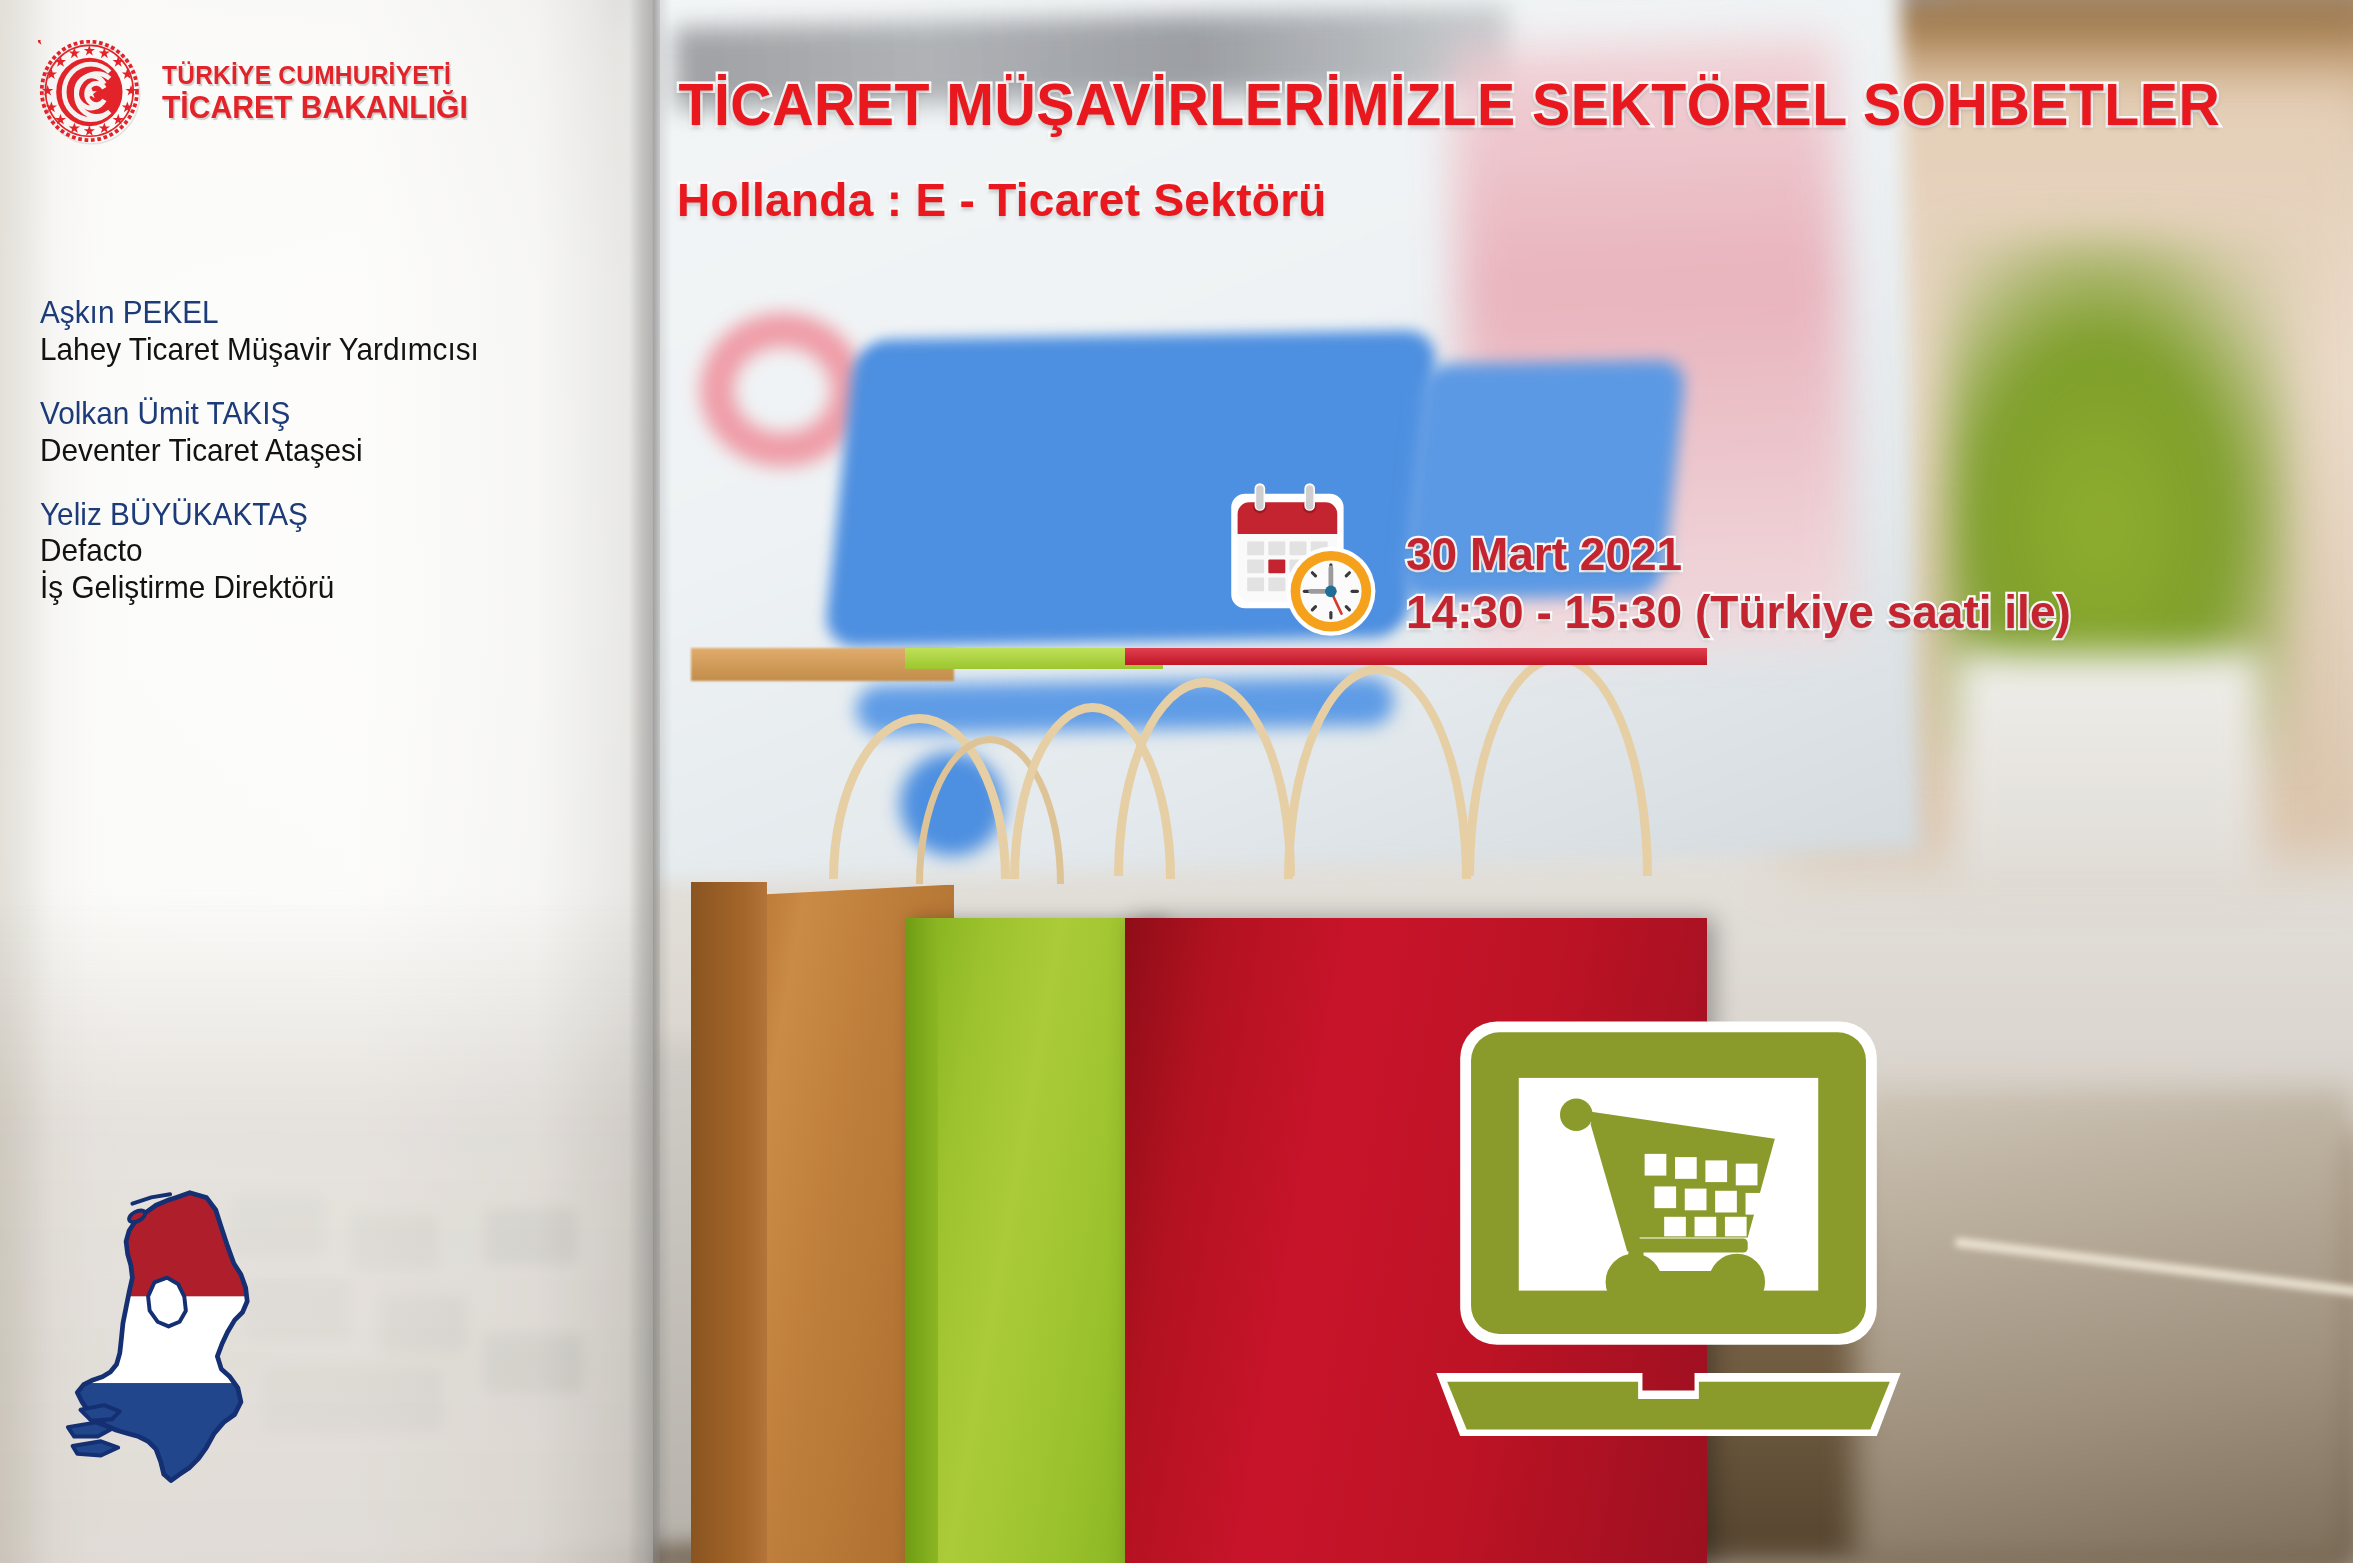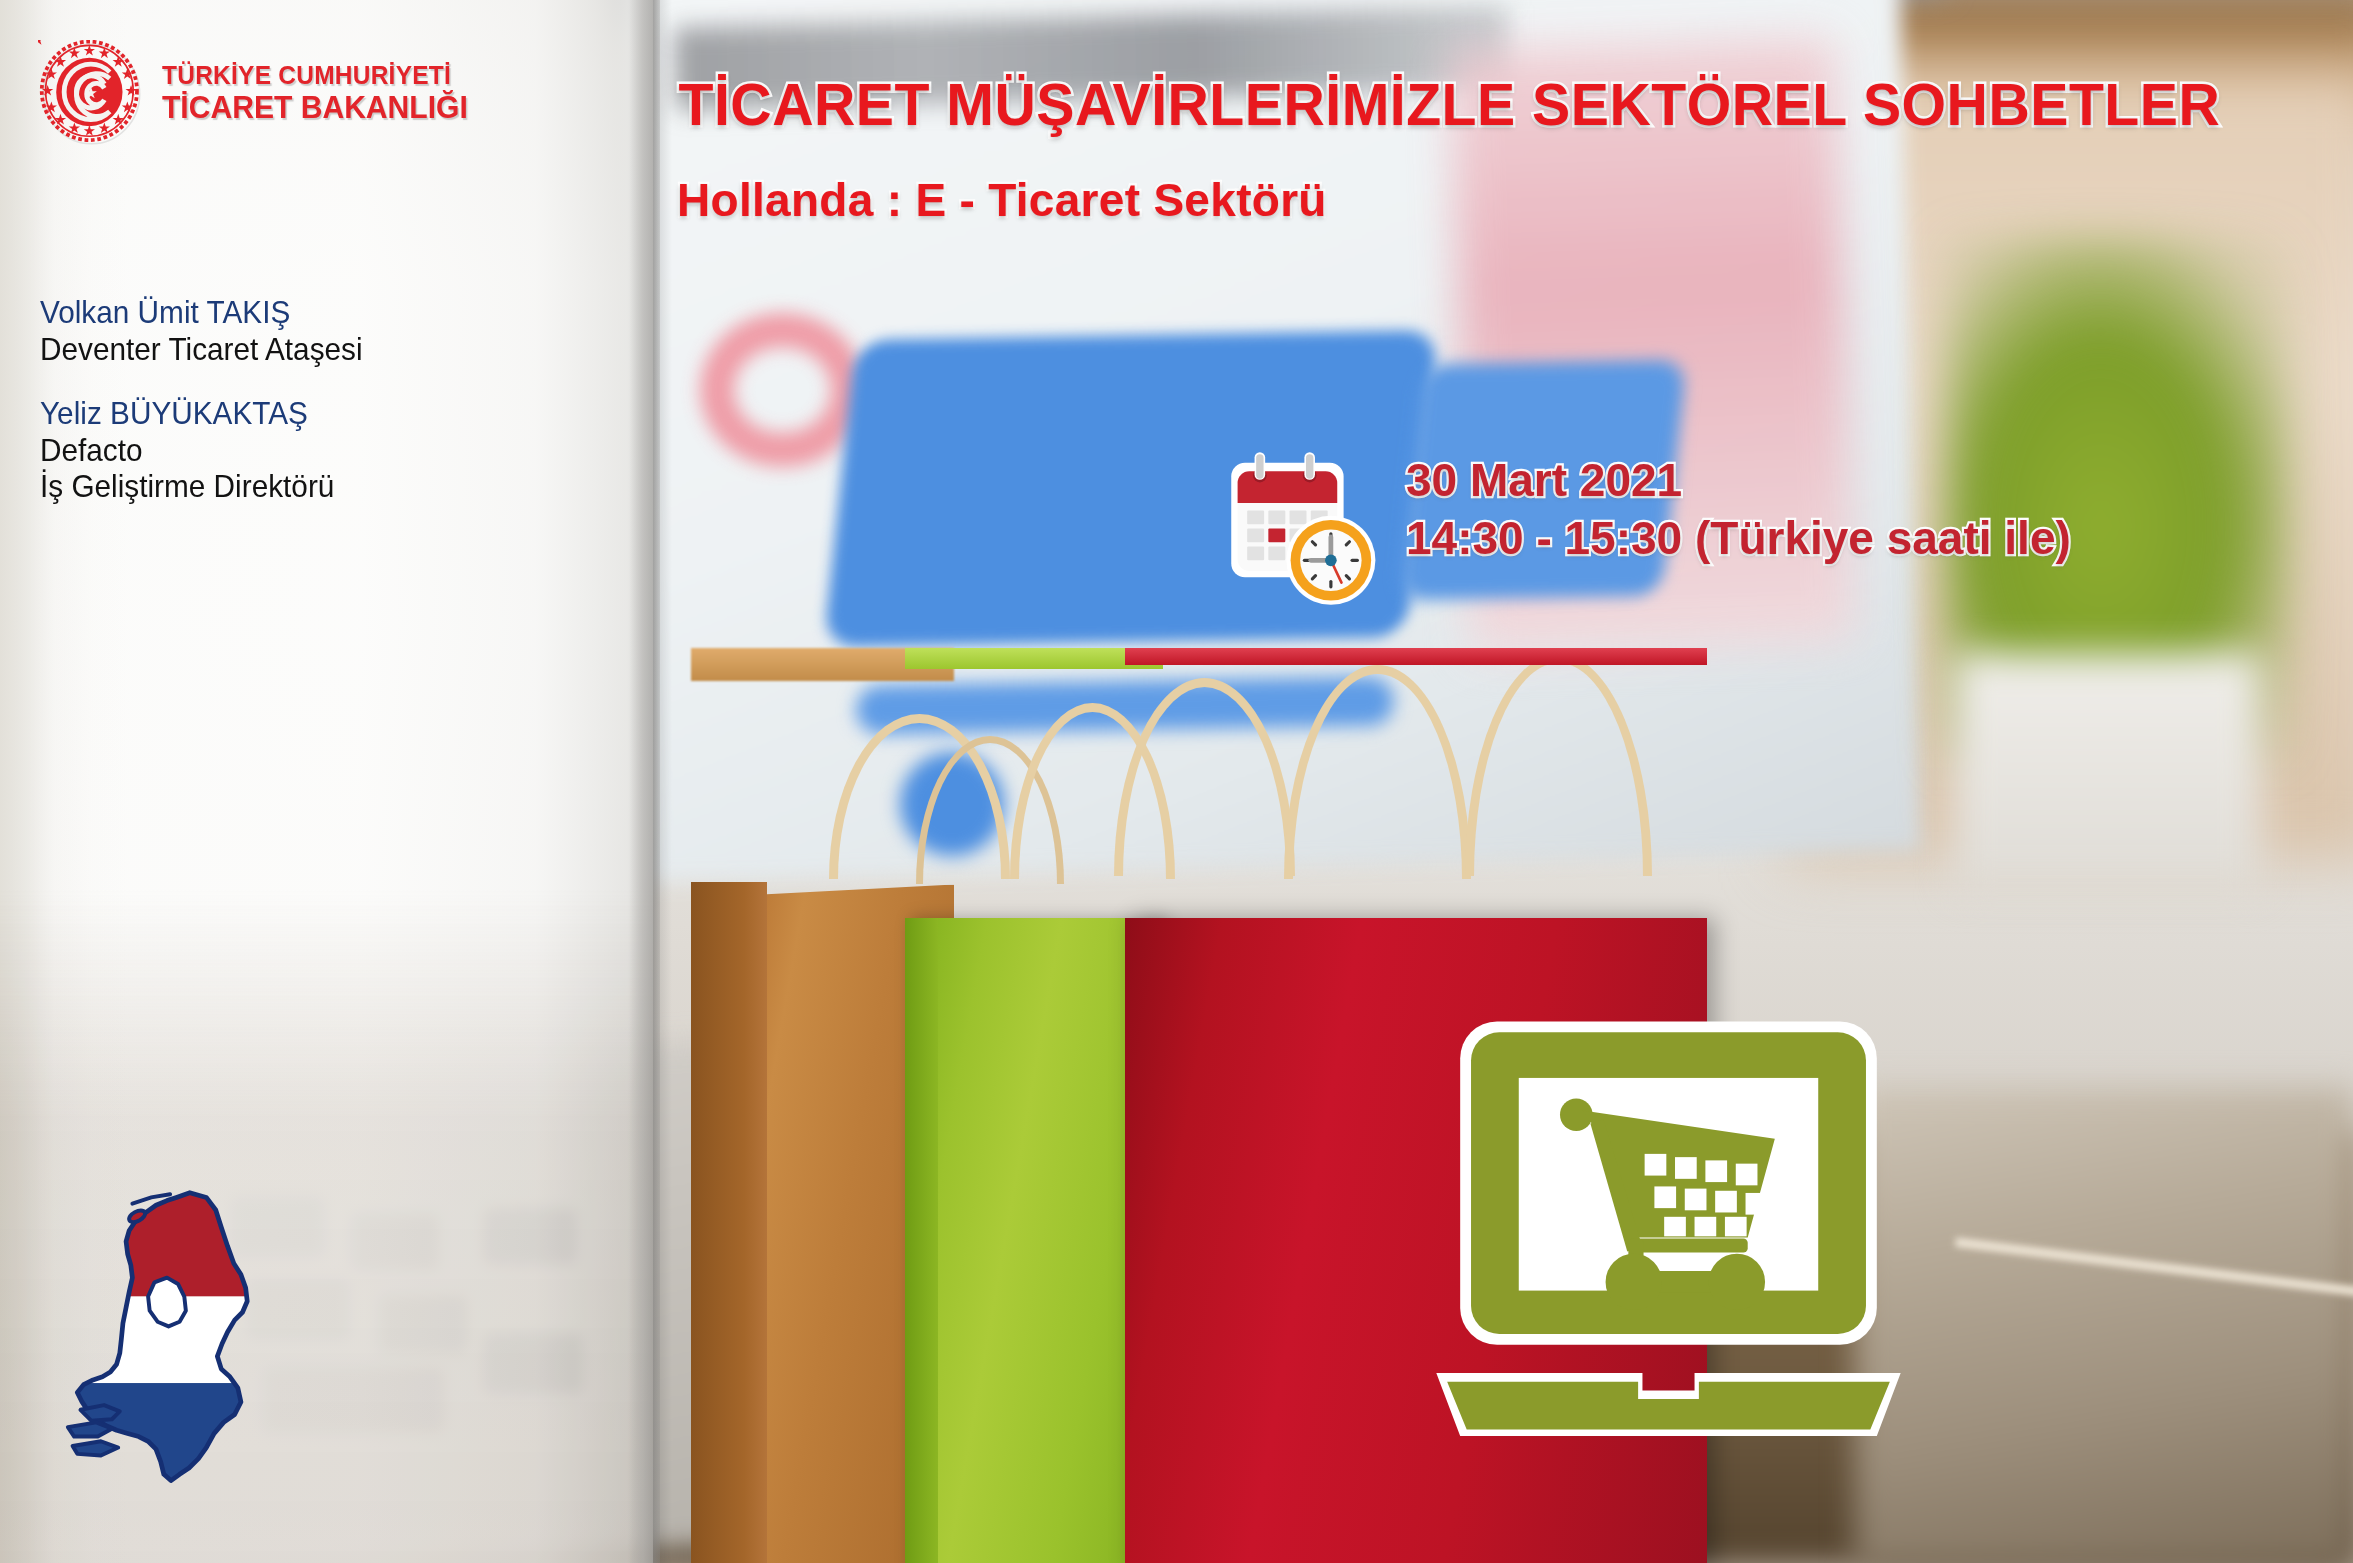--- a/index.html
+++ b/index.html
@@ -249,21 +249,21 @@
     font-size:46px; font-weight:bold; color:#e8181e; letter-spacing:0.3px;
     font-family:"Liberation Sans Narrow","Liberation Sans",sans-serif;
     -webkit-text-stroke:4.4px #ffffff;
     paint-order:stroke fill;
     text-shadow: 0 2.2px 4.4px rgba(80,80,80,.42);
     white-space:nowrap;
     margin-left:24px;
   }
 
   
-  .datetime { position:absolute; left:1227px; top:449px; display:flex; align-items:flex-start; gap:20px; }
+  .datetime { position:absolute; left:1227px; top:480px; display:flex; align-items:flex-end; gap:20px; }
   .cal-icon { position:relative; width:159px; height:159px; flex:0 0 auto; }
   .dt-text { display:flex; flex-direction:column; gap:3.3px; padding-top:4.4px; }
   .dt-line {
     font-size:46px; font-weight:bold; color:#c32430;
     font-family:"Liberation Sans Narrow","Liberation Sans",sans-serif;
     -webkit-text-stroke:4.4px #ffffff;
     paint-order:stroke fill;
     text-shadow:0 2.2px 4.4px rgba(90,90,90,.35);
     white-space:nowrap; line-height:1.18;
   }
@@ -378,20 +378,24 @@
       </svg>
     </div>
     <div class="logo-text">
       <div class="logo-line1">TÜRKİYE CUMHURİYETİ</div>
       <div class="logo-line2">TİCARET BAKANLIĞI</div>
     </div>
   </div>
 
   <div class="speakers">
 
+    <div class="speaker">
+      <div class="sp-name">Aşkın PEKEL</div>
+      <div class="sp-role">Lahey Ticaret Müşavir Yardımcısı</div>
+    </div>
 
     <div class="speaker">
       <div class="sp-name">Volkan Ümit TAKIŞ</div>
       <div class="sp-role">Deventer Ticaret Ataşesi</div>
     </div>
 
     <div class="speaker">
       <div class="sp-name">Yeliz BÜYÜKAKTAŞ</div>
       <div class="sp-role">Defacto</div>
       <div class="sp-role">İş Geliştirme Direktörü</div>

